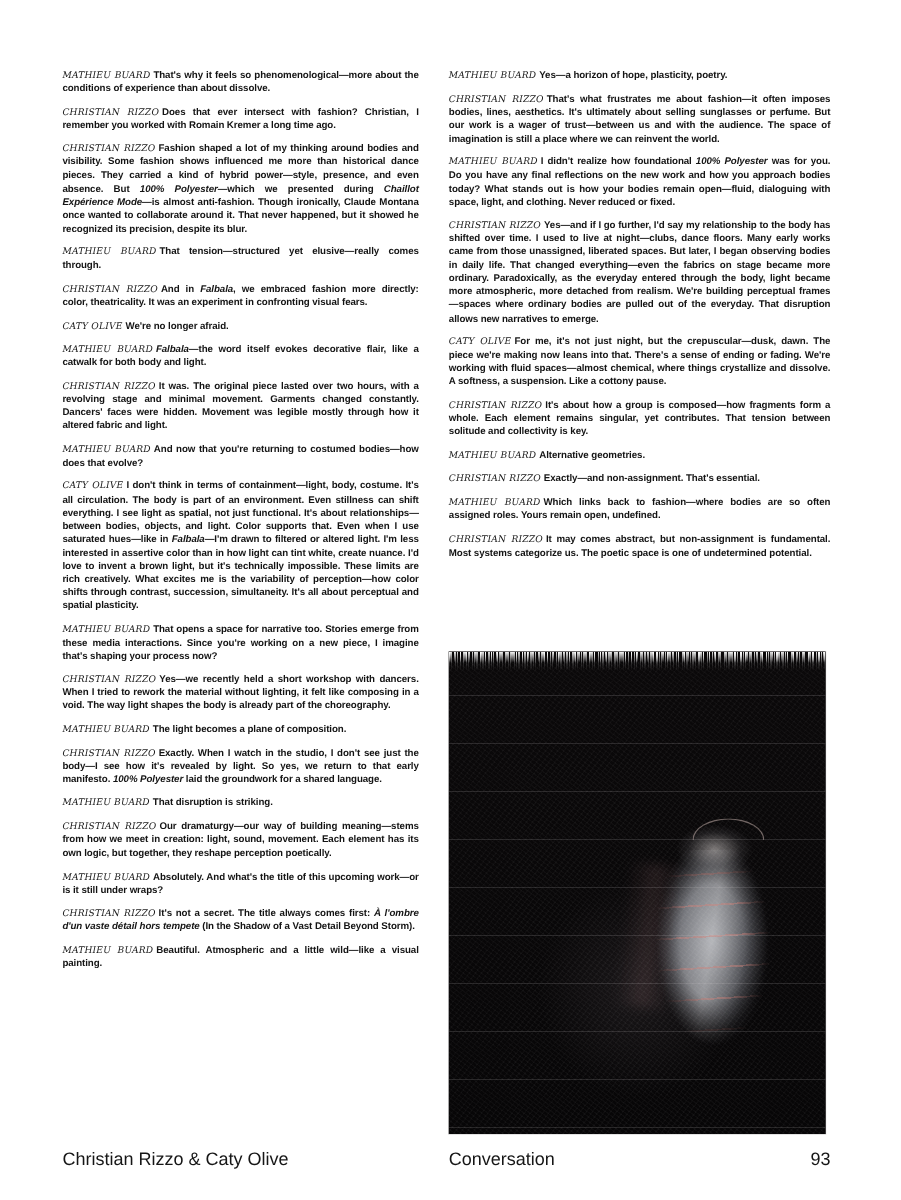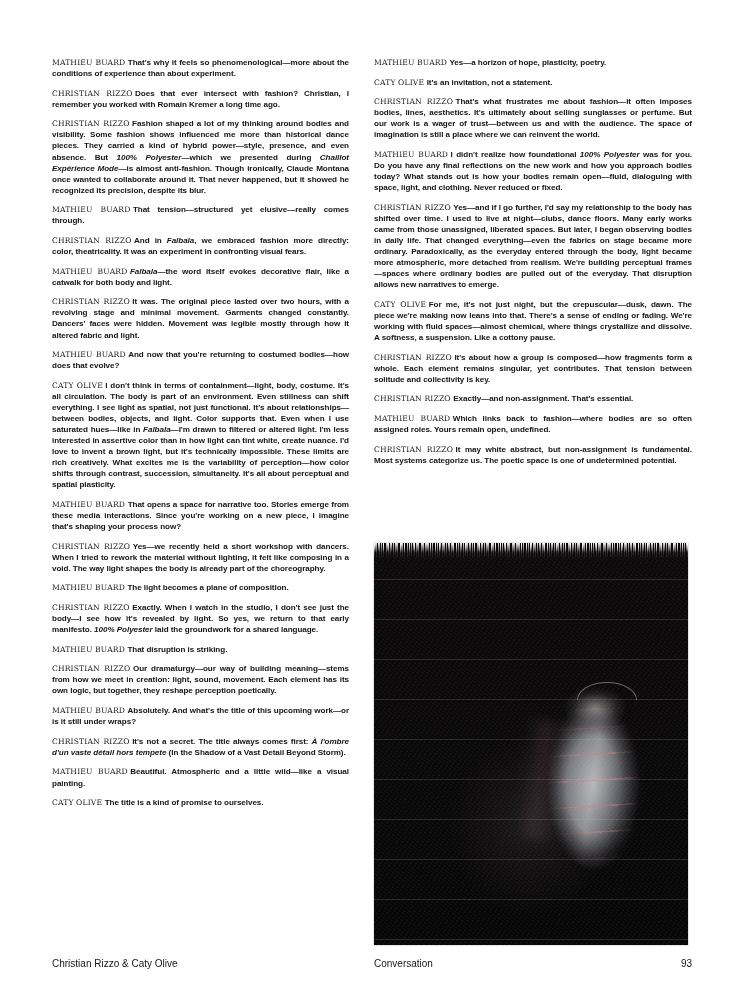--- a/index.html
+++ b/index.html
@@ -47,20 +47,21 @@
     margin: 0 0 8.6px 0;
     font-weight: 700;
     letter-spacing: -0.06px;
     -webkit-font-smoothing: antialiased;
     color: #141414;
   }
   .para:last-child { margin-bottom: 0; }
 
   .speaker {
     font-family: "DejaVu Serif", "Liberation Serif", serif;
+    font-style: italic;
     font-weight: 400;
     font-size: 7.6px;
     letter-spacing: 0.15px;
     color: #1a1a1a;
     margin-right: 2.5px;
     white-space: nowrap;
   }
 
   .it { font-style: italic; }
 
@@ -187,21 +188,21 @@
     transform: rotate(6deg);
   }
 
   
   .footer {
     position: absolute;
     left: 52px;
     top: 958px;
     width: 640px;
     height: 20px;
-    font-size: 10px;
+    font-size: 15px;
     color: #161616;
   }
   .footer-left {
     position: absolute;
     left: 0; top: 0;
   }
   .footer-center {
     position: absolute;
     left: 322px; top: 0;
   }
@@ -211,51 +212,51 @@
     text-align: right;
   }
 </style>
 </head>
 <body>
 
 <div class="page">
 
   <div class="columns">
     <div class="col col-left">
-        <p class="para"><span class="speaker">MATHIEU BUARD</span><span>That's why it feels so phenomenological—more about the conditions of experience than about experiment.</span></p>
+        <p class="para"><span class="speaker">MATHIEU BUARD</span><span>That's why it feels so phenomenological—more about the conditions of experience than about dissolve.</span></p>
         <p class="para"><span class="speaker">CHRISTIAN RIZZO</span><span>Does that ever intersect with fashion? Christian, I remember you worked with Romain Kremer a long time ago.</span></p>
         <p class="para"><span class="speaker">CHRISTIAN RIZZO</span><span>Fashion shaped a lot of my thinking around bodies and visibility. Some fashion shows influenced me more than historical dance pieces. They carried a kind of hybrid power—style, presence, and even absence. But </span><span class="it">100% Polyester</span><span>—which we presented during </span><span class="it">Chaillot Expérience Mode</span><span>—is almost anti-fashion. Though ironically, Claude Montana once wanted to collaborate around it. That never happened, but it showed he recognized its precision, despite its blur.</span></p>
         <p class="para"><span class="speaker">MATHIEU BUARD</span><span>That tension—structured yet elusive—really comes through.</span></p>
         <p class="para"><span class="speaker">CHRISTIAN RIZZO</span><span>And in </span><span class="it">Falbala</span><span>, we embraced fashion more directly: color, theatricality. It was an experiment in confronting visual fears.</span></p>
+        <p class="para"><span class="speaker">CATY OLIVE</span><span>We're no longer afraid.</span></p>
         <p class="para"><span class="speaker">MATHIEU BUARD</span><span></span><span class="it">Falbala</span><span>—the word itself evokes decorative flair, like a catwalk for both body and light.</span></p>
         <p class="para"><span class="speaker">CHRISTIAN RIZZO</span><span>It was. The original piece lasted over two hours, with a revolving stage and minimal movement. Garments changed constantly. Dancers' faces were hidden. Movement was legible mostly through how it altered fabric and light.</span></p>
         <p class="para"><span class="speaker">MATHIEU BUARD</span><span>And now that you're returning to costumed bodies—how does that evolve?</span></p>
         <p class="para"><span class="speaker">CATY OLIVE</span><span>I don't think in terms of containment—light, body, costume. It's all circulation. The body is part of an environment. Even stillness can shift everything. I see light as spatial, not just functional. It's about relationships—between bodies, objects, and light. Color supports that. Even when I use saturated hues—like in </span><span class="it">Falbala</span><span>—I'm drawn to filtered or altered light. I'm less interested in assertive color than in how light can tint white, create nuance. I'd love to invent a brown light, but it's technically impossible. These limits are rich creatively. What excites me is the variability of perception—how color shifts through contrast, succession, simultaneity. It's all about perceptual and spatial plasticity.</span></p>
         <p class="para"><span class="speaker">MATHIEU BUARD</span><span>That opens a space for narrative too. Stories emerge from these media interactions. Since you're working on a new piece, I imagine that's shaping your process now?</span></p>
         <p class="para"><span class="speaker">CHRISTIAN RIZZO</span><span>Yes—we recently held a short workshop with dancers. When I tried to rework the material without lighting, it felt like composing in a void. The way light shapes the body is already part of the choreography.</span></p>
         <p class="para"><span class="speaker">MATHIEU BUARD</span><span>The light becomes a plane of composition.</span></p>
         <p class="para"><span class="speaker">CHRISTIAN RIZZO</span><span>Exactly. When I watch in the studio, I don't see just the body—I see how it's revealed by light. So yes, we return to that early manifesto. </span><span class="it">100% Polyester</span><span> laid the groundwork for a shared language.</span></p>
         <p class="para"><span class="speaker">MATHIEU BUARD</span><span>That disruption is striking.</span></p>
         <p class="para"><span class="speaker">CHRISTIAN RIZZO</span><span>Our dramaturgy—our way of building meaning—stems from how we meet in creation: light, sound, movement. Each element has its own logic, but together, they reshape perception poetically.</span></p>
         <p class="para"><span class="speaker">MATHIEU BUARD</span><span>Absolutely. And what's the title of this upcoming work—or is it still under wraps?</span></p>
         <p class="para"><span class="speaker">CHRISTIAN RIZZO</span><span>It's not a secret. The title always comes first: </span><span class="it">À l'ombre d'un vaste détail hors tempete</span><span> (In the Shadow of a Vast Detail Beyond Storm).</span></p>
         <p class="para"><span class="speaker">MATHIEU BUARD</span><span>Beautiful. Atmospheric and a little wild—like a visual painting.</span></p>
-        <p class="para"><span class="speaker">CATY OLIVE</span><span>The title is a kind of promise to ourselves.</span></p>
       </div>
     <div class="col col-right">
         <p class="para"><span class="speaker">MATHIEU BUARD</span><span>Yes—a horizon of hope, plasticity, poetry.</span></p>
-        <p class="para"><span class="speaker">CATY OLIVE</span><span>It's an invitation, not a statement.</span></p>
         <p class="para"><span class="speaker">CHRISTIAN RIZZO</span><span>That's what frustrates me about fashion—it often imposes bodies, lines, aesthetics. It's ultimately about selling sunglasses or perfume. But our work is a wager of trust—between us and with the audience. The space of imagination is still a place where we can reinvent the world.</span></p>
         <p class="para"><span class="speaker">MATHIEU BUARD</span><span>I didn't realize how foundational </span><span class="it">100% Polyester</span><span> was for you. Do you have any final reflections on the new work and how you approach bodies today? What stands out is how your bodies remain open—fluid, dialoguing with space, light, and clothing. Never reduced or fixed.</span></p>
         <p class="para"><span class="speaker">CHRISTIAN RIZZO</span><span>Yes—and if I go further, I'd say my relationship to the body has shifted over time. I used to live at night—clubs, dance floors. Many early works came from those unassigned, liberated spaces. But later, I began observing bodies in daily life. That changed everything—even the fabrics on stage became more ordinary. Paradoxically, as the everyday entered through the body, light became more atmospheric, more detached from realism. We're building perceptual frames—spaces where ordinary bodies are pulled out of the everyday. That disruption allows new narratives to emerge.</span></p>
         <p class="para"><span class="speaker">CATY OLIVE</span><span>For me, it's not just night, but the crepuscular—dusk, dawn. The piece we're making now leans into that. There's a sense of ending or fading. We're working with fluid spaces—almost chemical, where things crystallize and dissolve. A softness, a suspension. Like a cottony pause.</span></p>
         <p class="para"><span class="speaker">CHRISTIAN RIZZO</span><span>It's about how a group is composed—how fragments form a whole. Each element remains singular, yet contributes. That tension between solitude and collectivity is key.</span></p>
+        <p class="para"><span class="speaker">MATHIEU BUARD</span><span>Alternative geometries.</span></p>
         <p class="para"><span class="speaker">CHRISTIAN RIZZO</span><span>Exactly—and non-assignment. That's essential.</span></p>
         <p class="para"><span class="speaker">MATHIEU BUARD</span><span>Which links back to fashion—where bodies are so often assigned roles. Yours remain open, undefined.</span></p>
-        <p class="para"><span class="speaker">CHRISTIAN RIZZO</span><span>It may white abstract, but non-assignment is fundamental. Most systems categorize us. The poetic space is one of undetermined potential.</span></p>
+        <p class="para"><span class="speaker">CHRISTIAN RIZZO</span><span>It may comes abstract, but non-assignment is fundamental. Most systems categorize us. The poetic space is one of undetermined potential.</span></p>
       </div>
   </div>
 
   <div class="figure">
     <div class="fig-inner"></div>
     <div class="fig-shadow"></div>
     <div class="fig-garment">
       <div class="fig-stripes"></div>
     </div>
     <div class="fig-hanger"></div>

